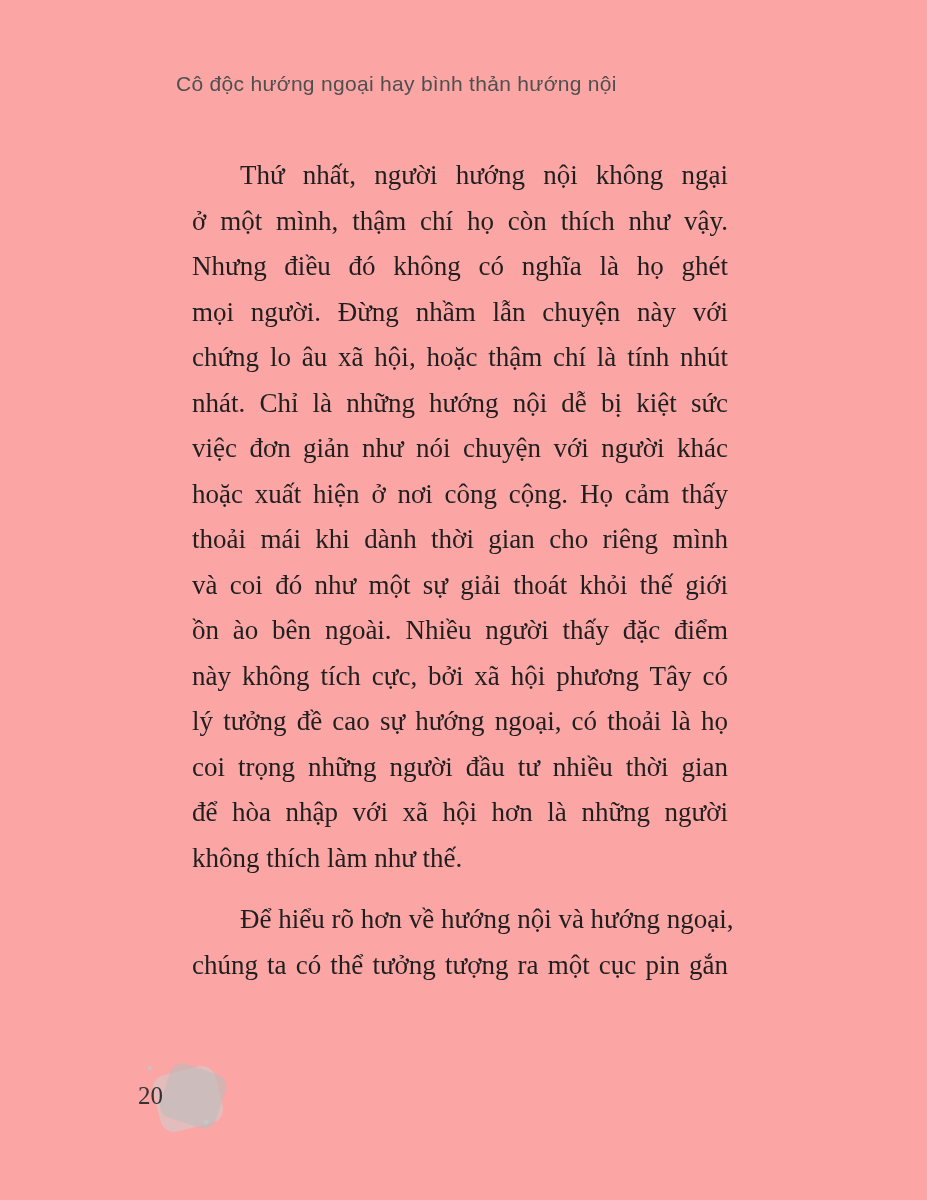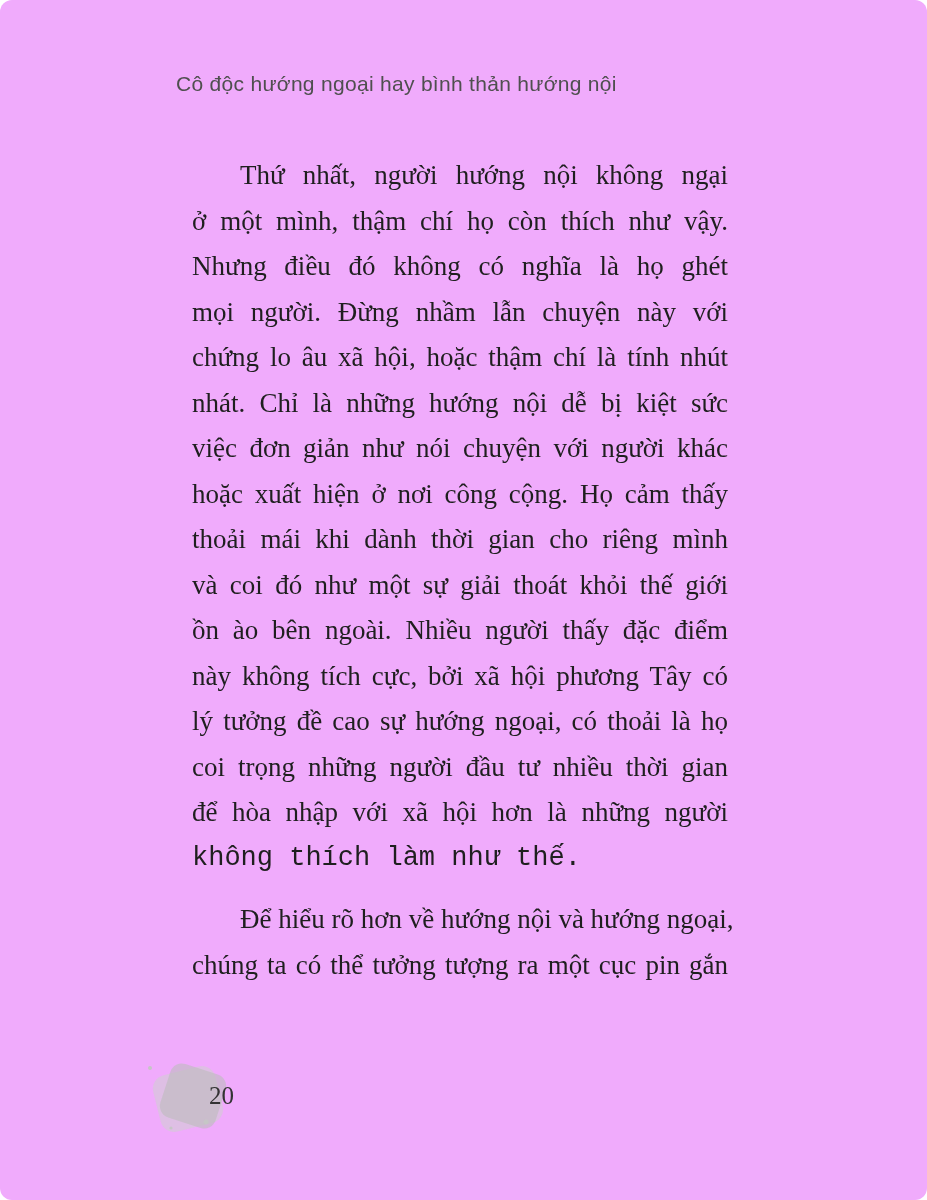--- a/index.html
+++ b/index.html
@@ -4,24 +4,23 @@
 <style>
   html, body {
     margin: 0;
     padding: 0;
     background: #ffffff;
   }
   .page {
     position: relative;
     width: 927px;
     height: 1200px;
-    background: #f0abfc;
+    background: #fca5a5;
     overflow: hidden;
     font-family: "Liberation Serif", "DejaVu Serif", serif;
-    border-radius: 12px;
   }
   .running-head {
     position: absolute;
     left: 176px;
     top: 72px;
     width: 600px;
     font-family: "Liberation Sans", "DejaVu Sans", sans-serif;
     font-size: 21px;
     letter-spacing: 0.3px;
     color: #4f4f4f;
@@ -36,35 +35,35 @@
     color: #1f1f1f;
   }
   .para { margin: 16px; }
   .para2 { margin-top: 11px; }
   .line {
     text-align: justify;
     text-align-last: justify;
     white-space: nowrap;
   }
   .line.first { text-indent: 48px; }
-  .line.last  { text-align-last: left; white-space: normal; font-family: Liberation Mono, monospace; }
+  .line.last  { text-align-last: left; white-space: normal; }
   .page-number-wrap {
     position: absolute;
     left: 138px;
     top: 1056px;
     width: 112px;
     height: 104px;
   }
   .page-number-wrap svg { display: block; }
   .page-number-text {
     position: absolute;
     left: 0;
     top: 26px;
     width: 96px;
-    text-align: right;
+    text-align: left;
     font-family: "Liberation Serif", "DejaVu Serif", serif;
     font-size: 25px;
     color: #333333;
   }
 </style>
 </head>
 <body>
 
 <div class="page">
 

